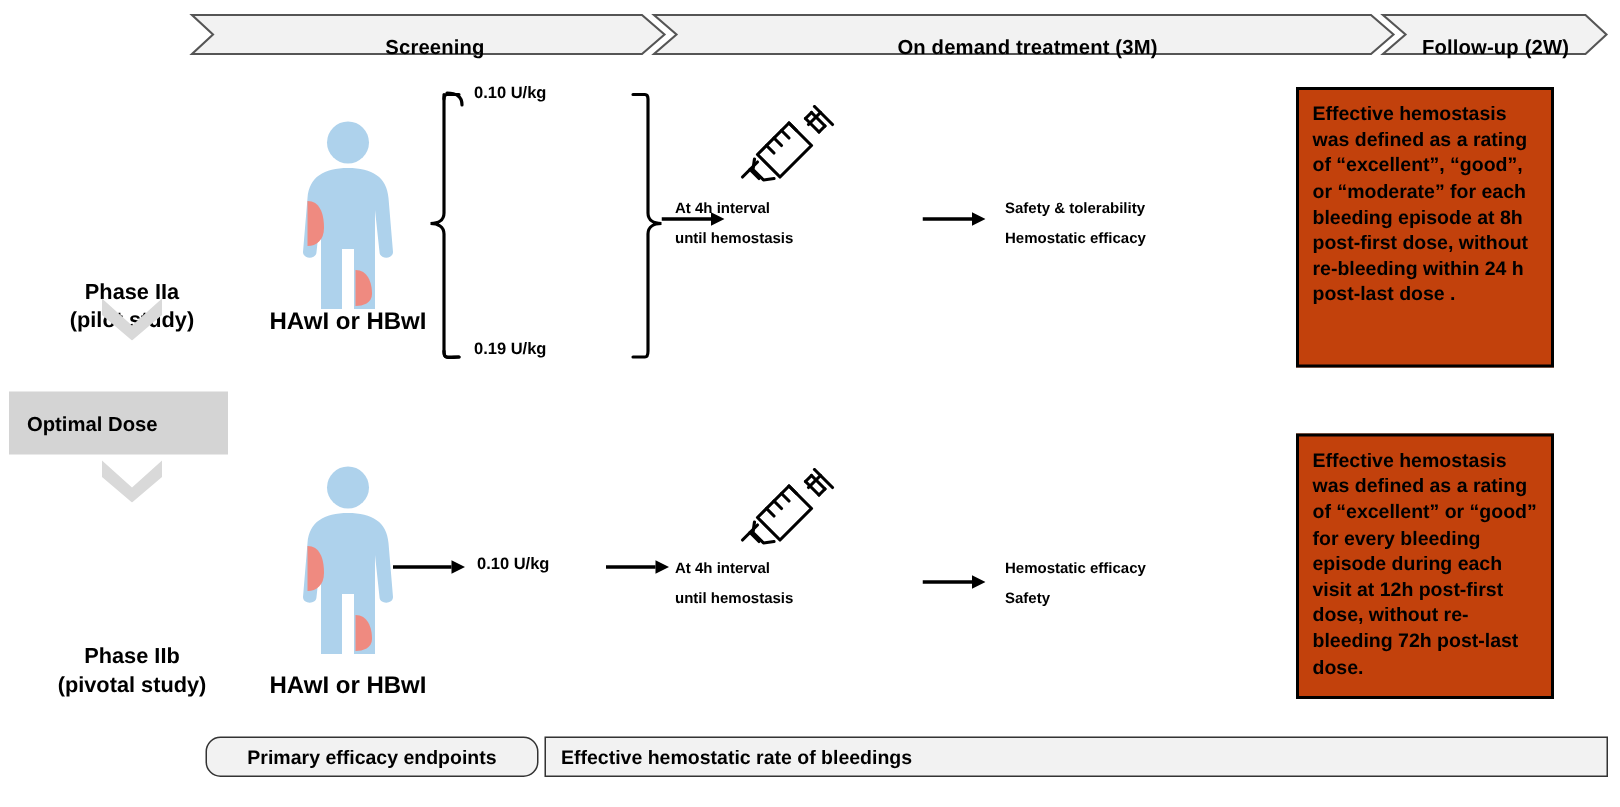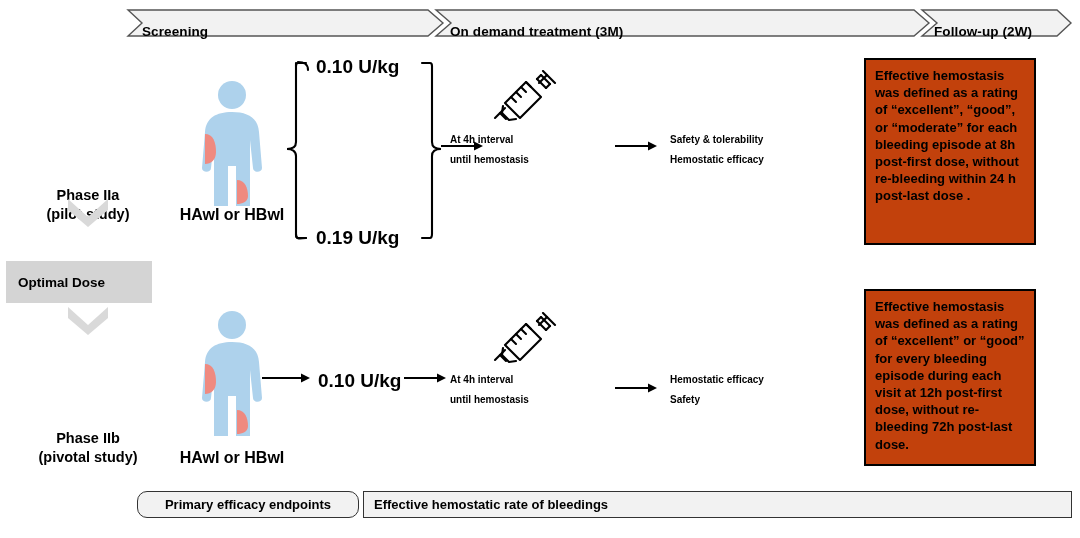--- a/index.html
+++ b/index.html
@@ -31,21 +31,21 @@
   }
   .tl-seg {
     position: absolute;
     top: 0;
     height: 42px;
     background: #f2f2f2;
     border-top: 1.5px solid #555;
     border-bottom: 1.5px solid #555;
     display: flex;
     align-items: center;
-    justify-content: flex-start;
+    justify-content: center;
     font-size: 13.5px;
     font-weight: bold;
     letter-spacing: .1px;
     box-sizing: border-box;
   }
   .tl-seg span { position: relative; z-index: 3; }
   
   .tl-svg { position: absolute; left: 0; top: 0; overflow: visible; }
 
   
@@ -93,21 +93,21 @@
   
   .lbl {
     position: absolute;
     font-size: 10px;
     font-weight: bold;
     line-height: 20px;
     white-space: pre-line;
   }
   .lbl-dose {
     position: absolute;
-    font-size: 19px;
+    font-size: 11px;
     font-weight: bold;
     text-align: center;
   }
 
   
   .defbox {
     position: absolute;
     border: 2px solid #000;
     background: #c2410c;
     box-sizing: border-box;

